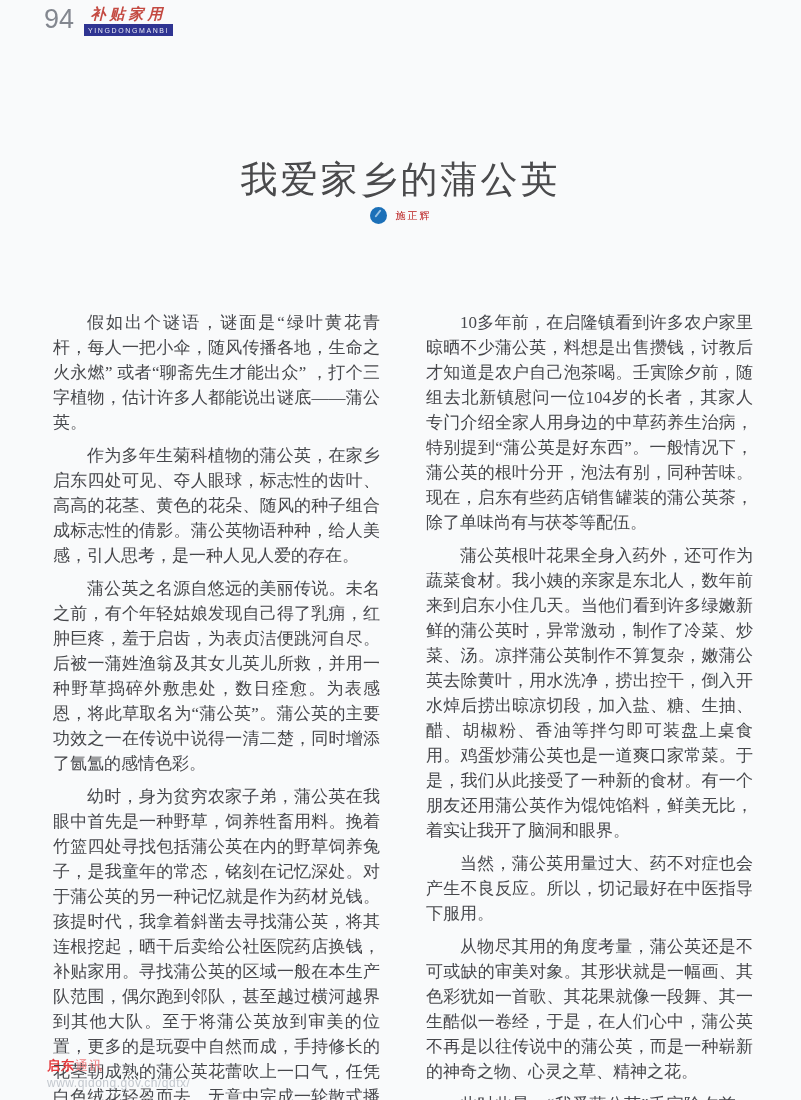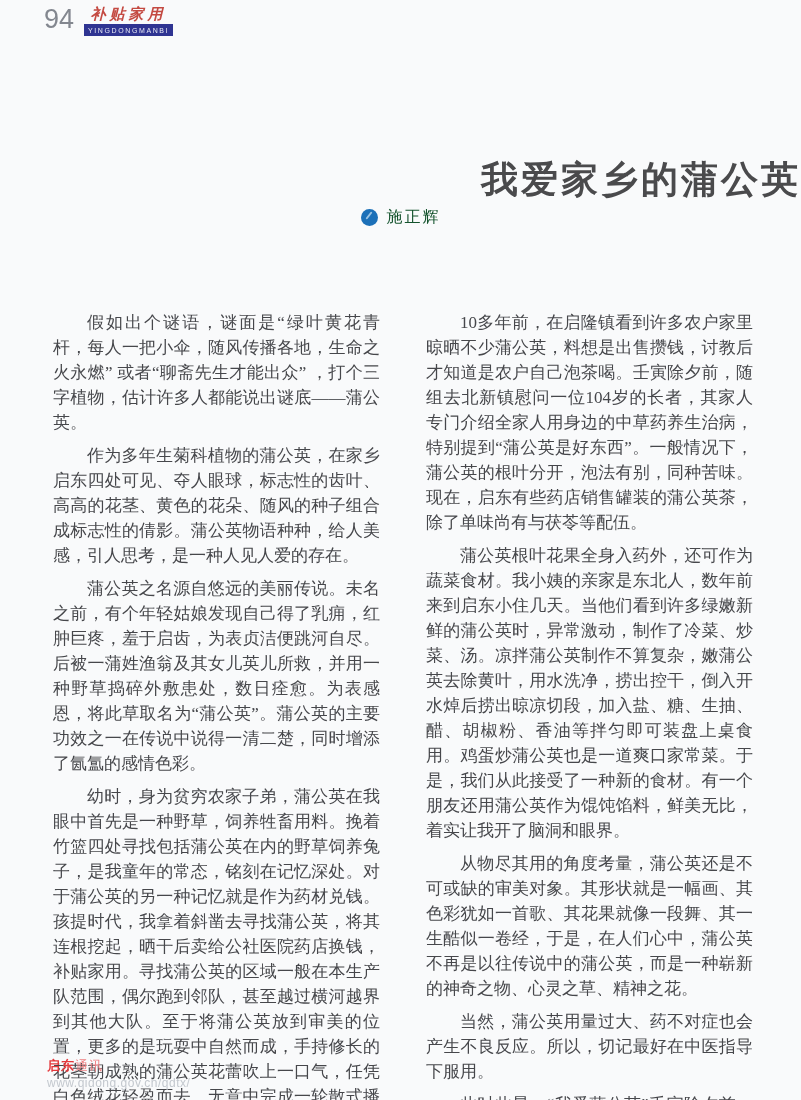--- a/index.html
+++ b/index.html
@@ -33,39 +33,39 @@
     background:#2f3492;color:#e8e9f5;
     font-family:"Liberation Sans","DejaVu Sans",sans-serif;
     font-size:7px;letter-spacing:1.6px;
     padding:3px 4px 2px 4px;line-height:1;
     text-align:center;min-width:72px;
   }
 
   
   .article-title{
     position:absolute;top:133px;left:0;width:801px;
-    text-align:right;
+    text-align:center;
     font-family:"DejaVu Sans","Liberation Sans",sans-serif;
-    font-weight:bold;font-size:37px;color:#4a4a4c;
+    font-weight:normal;font-size:37px;color:#4a4a4c;
     letter-spacing:3px;line-height:1.2;
   }
   .author-row{
     position:absolute;top:207px;left:0;width:801px;
     display:flex;justify-content:center;align-items:center;gap:9px;
   }
   .author-icon{
     width:17px;height:17px;border-radius:50%;
     background:#1c70b8;position:relative;flex:0 0 auto;
   }
   .author-icon::after{
     content:"";position:absolute;left:7px;top:2px;width:2px;height:9px;
     background:#9cc4e4;transform:rotate(38deg);border-radius:1px;
   }
   .author-name{
-    font-size:16px;color:#14532d;letter-spacing:2px;
+    font-size:10px;color:#b91c1c;letter-spacing:2px;
   }
 
   
   .column{
     position:absolute;top:302px;width:343px;
     font-size:17px;line-height:25px;color:#46474b;
     text-align:justify;
   }
   .column-left{left:45px;}
   .column-right{left:418px;}
@@ -116,22 +116,22 @@
   <div class="column column-left">
     <p>假如出个谜语，谜面是“绿叶黄花青杆，每人一把小伞，随风传播各地，生命之火永燃” 或者“聊斋先生才能出众” ，打个三字植物，估计许多人都能说出谜底——蒲公英。</p>
     <p>作为多年生菊科植物的蒲公英，在家乡启东四处可见、夺人眼球，标志性的齿叶、高高的花茎、黄色的花朵、随风的种子组合成标志性的倩影。蒲公英物语种种，给人美感，引人思考，是一种人见人爱的存在。</p>
     <p>蒲公英之名源自悠远的美丽传说。未名之前，有个年轻姑娘发现自己得了乳痈，红肿巨疼，羞于启齿，为表贞洁便跳河自尽。后被一蒲姓渔翁及其女儿英儿所救，并用一种野草捣碎外敷患处，数日痊愈。为表感恩，将此草取名为“蒲公英”。蒲公英的主要功效之一在传说中说得一清二楚，同时增添了氤氲的感情色彩。</p>
     <p>幼时，身为贫穷农家子弟，蒲公英在我眼中首先是一种野草，饲养牲畜用料。挽着竹篮四处寻找包括蒲公英在内的野草饲养兔子，是我童年的常态，铭刻在记忆深处。对于蒲公英的另一种记忆就是作为药材兑钱。孩提时代，我拿着斜凿去寻找蒲公英，将其连根挖起，晒干后卖给公社医院药店换钱，补贴家用。寻找蒲公英的区域一般在本生产队范围，偶尔跑到邻队，甚至越过横河越界到其他大队。至于将蒲公英放到审美的位置，更多的是玩耍中自然而成，手持修长的花茎朝成熟的蒲公英花蕾吹上一口气，任凭白色绒花轻盈而去，无意中完成一轮散式播种。当然，从心理学的角度来说，似乎还透着放飞自我、追求自由的潜意识。</p>
   </div>
 
   <div class="column column-right">
     <p>10多年前，在启隆镇看到许多农户家里晾晒不少蒲公英，料想是出售攒钱，讨教后才知道是农户自己泡茶喝。壬寅除夕前，随组去北新镇慰问一位104岁的长者，其家人专门介绍全家人用身边的中草药养生治病，特别提到“蒲公英是好东西”。一般情况下，蒲公英的根叶分开，泡法有别，同种苦味。现在，启东有些药店销售罐装的蒲公英茶，除了单味尚有与茯苓等配伍。</p>
     <p>蒲公英根叶花果全身入药外，还可作为蔬菜食材。我小姨的亲家是东北人，数年前来到启东小住几天。当他们看到许多绿嫩新鲜的蒲公英时，异常激动，制作了冷菜、炒菜、汤。凉拌蒲公英制作不算复杂，嫩蒲公英去除黄叶，用水洗净，捞出控干，倒入开水焯后捞出晾凉切段，加入盐、糖、生抽、醋、胡椒粉、香油等拌匀即可装盘上桌食用。鸡蛋炒蒲公英也是一道爽口家常菜。于是，我们从此接受了一种新的食材。有一个朋友还用蒲公英作为馄饨馅料，鲜美无比，着实让我开了脑洞和眼界。</p>
+    <p>当然，蒲公英用量过大、药不对症也会产生不良反应。所以，切记最好在中医指导下服用。</p>
     <p>从物尽其用的角度考量，蒲公英还是不可或缺的审美对象。其形状就是一幅画、其色彩犹如一首歌、其花果就像一段舞、其一生酷似一卷经，于是，在人们心中，蒲公英不再是以往传说中的蒲公英，而是一种崭新的神奇之物、心灵之草、精神之花。</p>
-    <p>当然，蒲公英用量过大、药不对症也会产生不良反应。所以，切记最好在中医指导下服用。</p>
     <p><span>此时此景，“我爱蒲公英”壬寅除夕前、吐口而出！</span><span class="end-seal">完</span></p>
   </div>
 
   <div class="footer">
     <div class="footer-brand"><span class="bold">启东</span><span class="light">通讯</span></div>
     <div class="footer-url">www.qidong.gov.cn/qdtx/</div>
   </div>
 
 </div>
 

